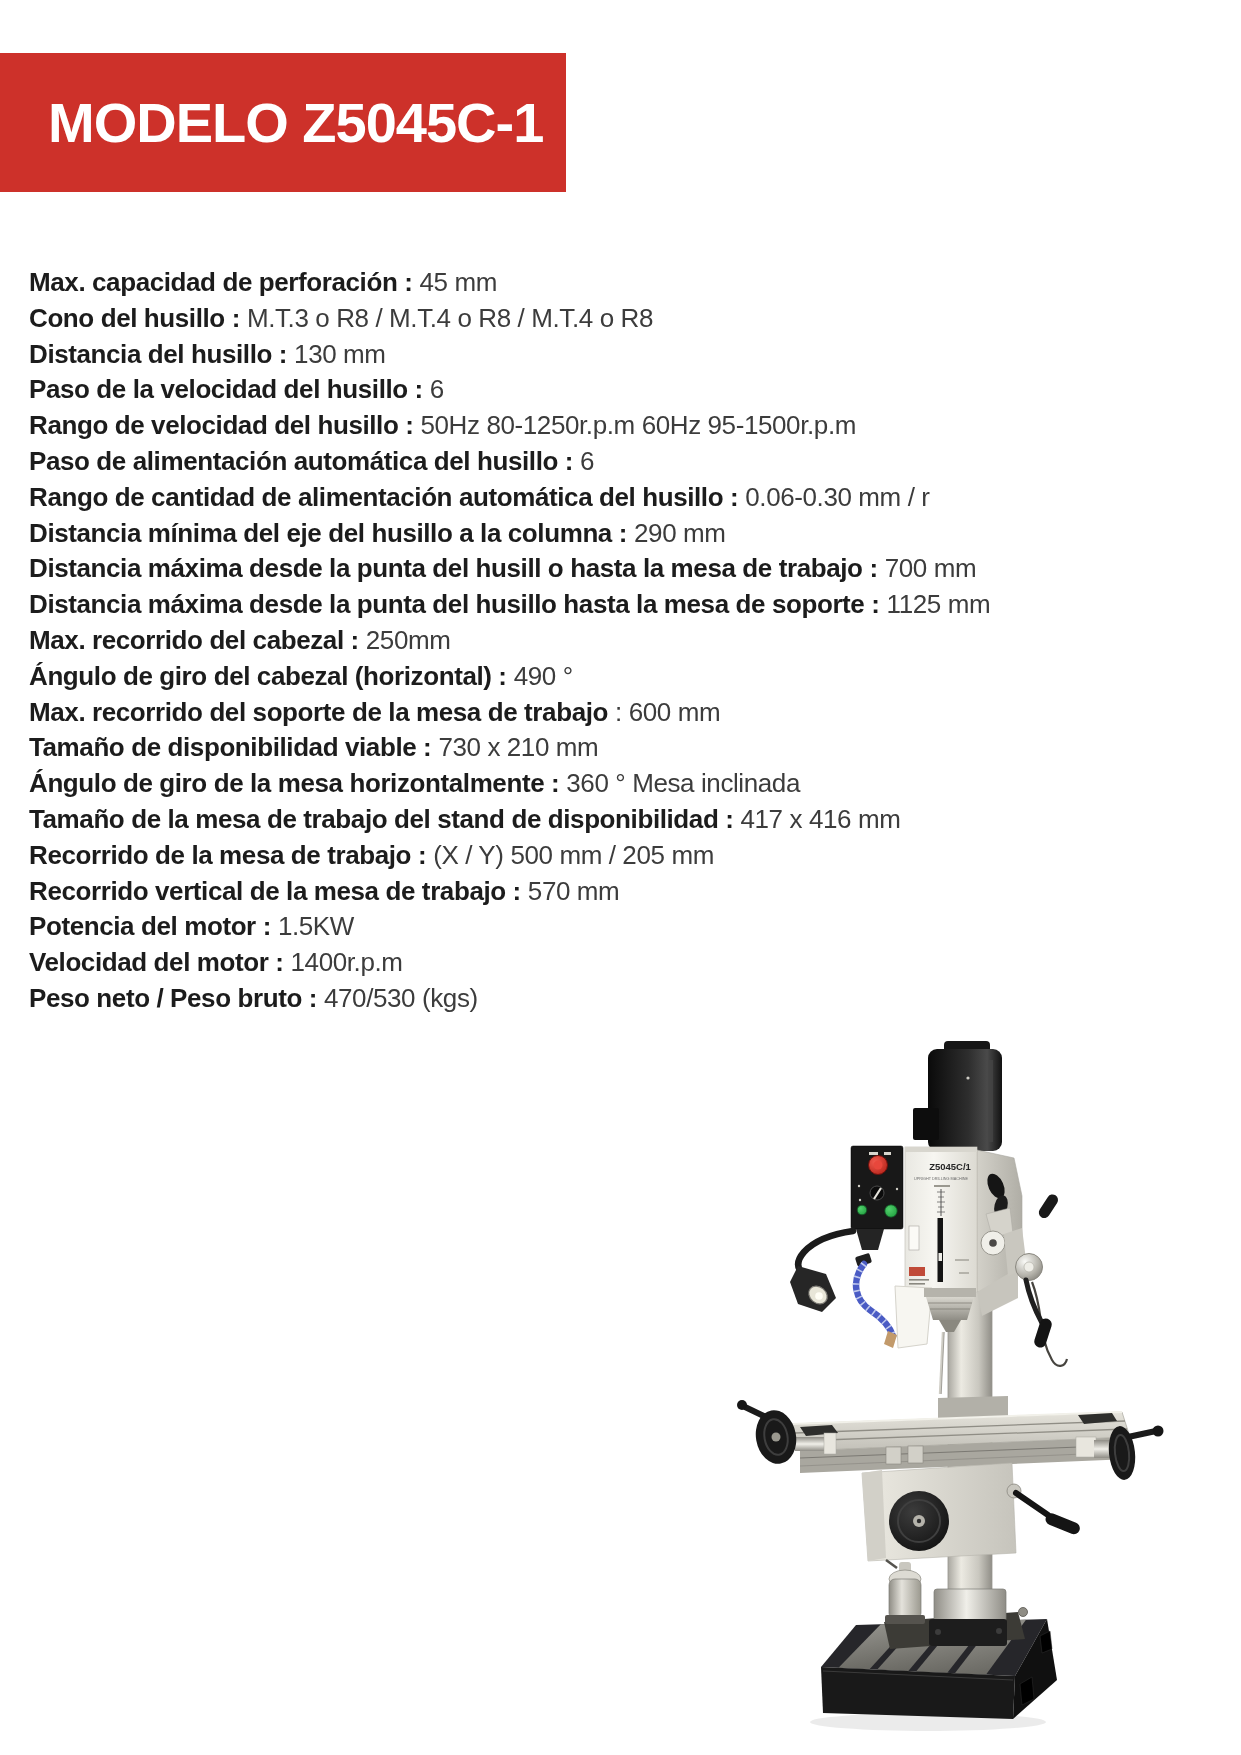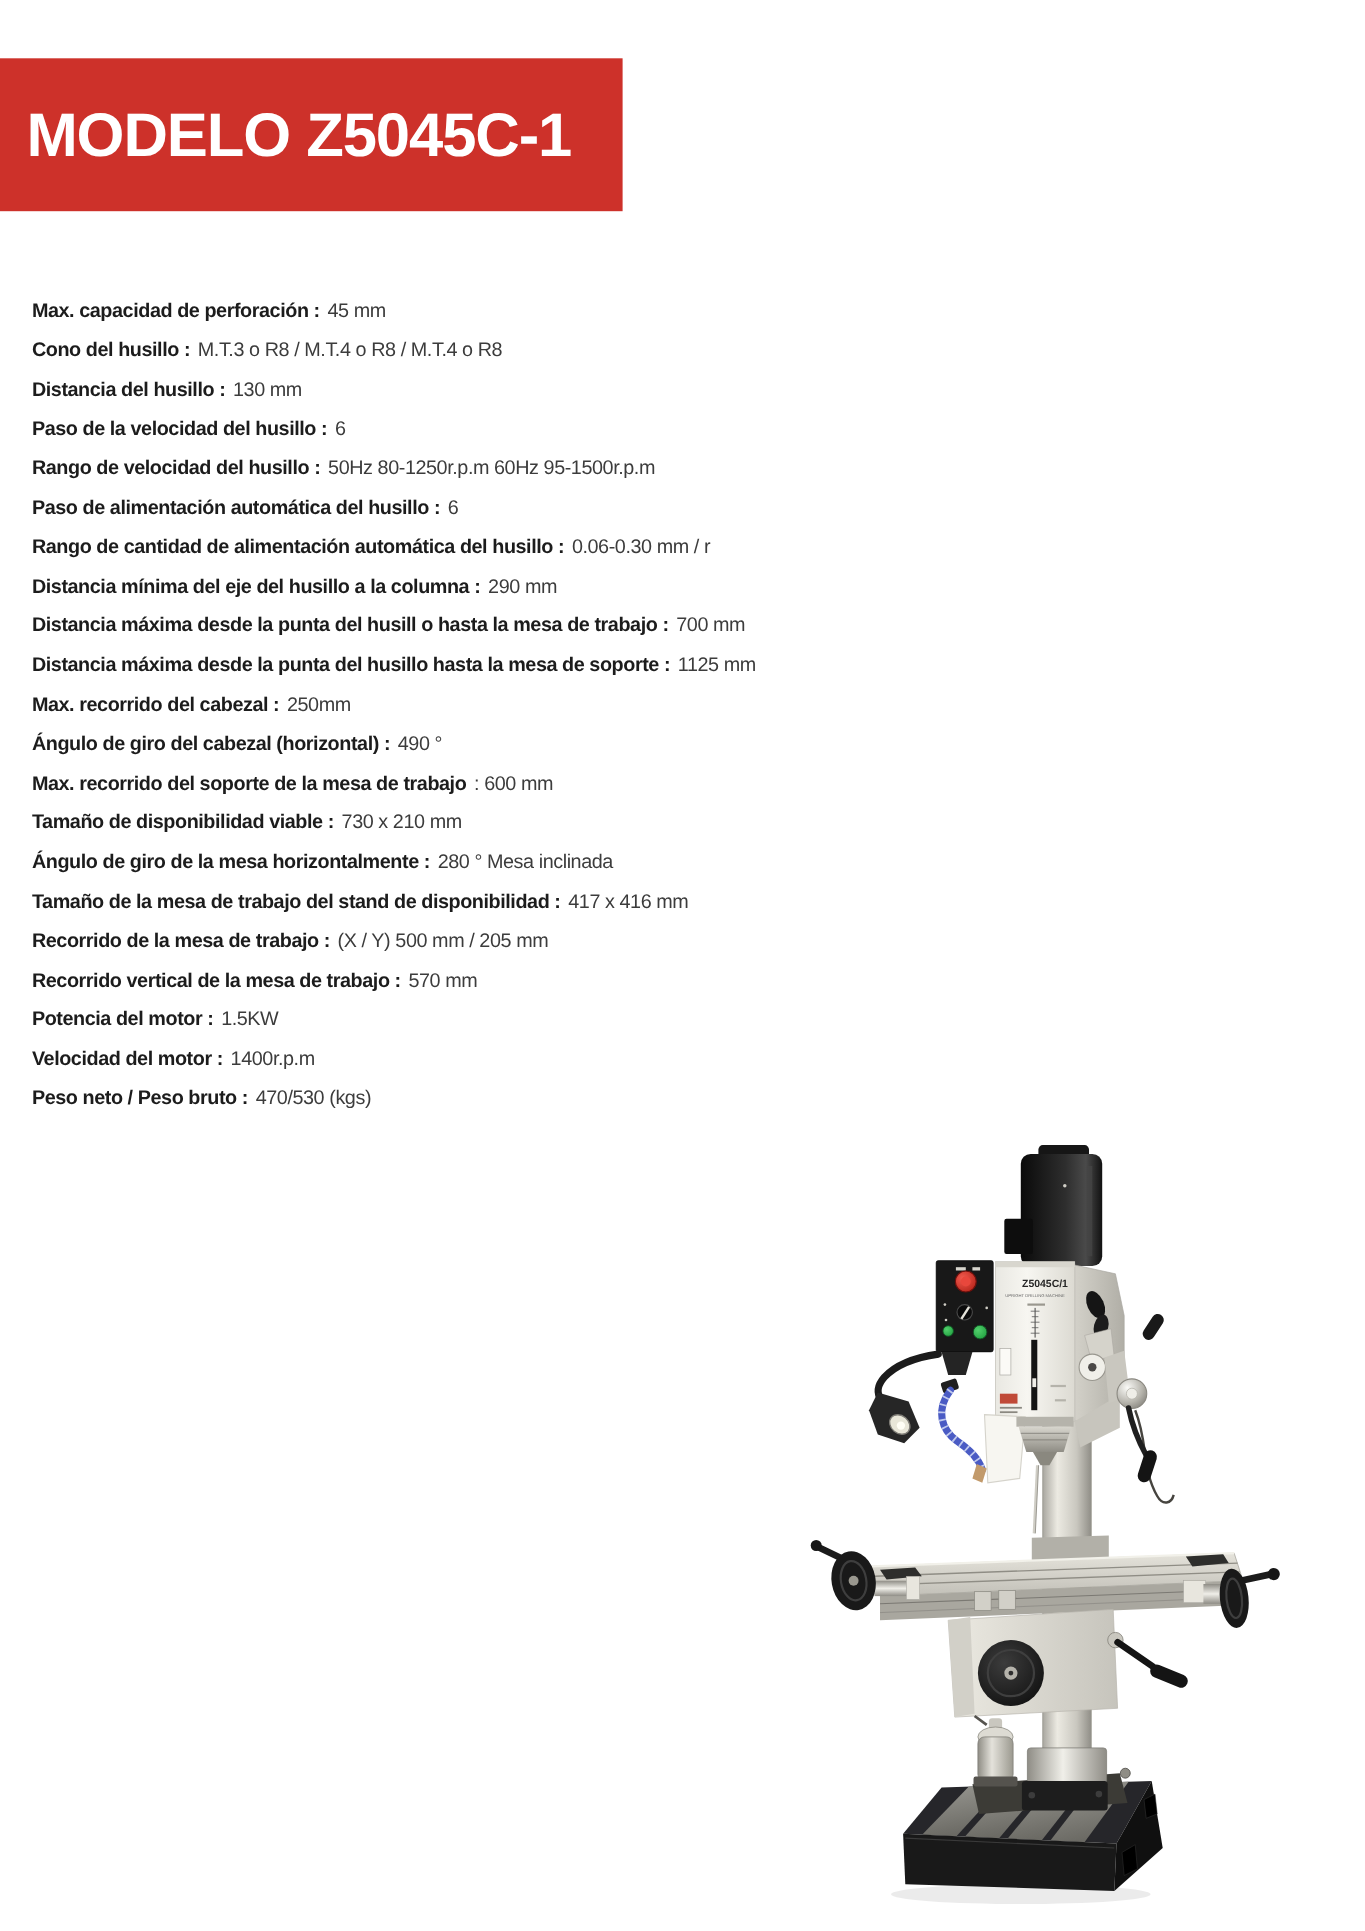--- a/index.html
+++ b/index.html
@@ -5,26 +5,26 @@
   html,body{margin:0;padding:0;}
   body{
     width:1241px;height:1755px;position:relative;background:#ffffff;
     font-family:"Liberation Sans",sans-serif;overflow:hidden;
   }
   .banner{
     position:absolute;left:0;top:53px;width:566px;height:139px;
     background:#cd312a;display:flex;align-items:center;
   }
   .banner-title{
-    font-size:56px;font-weight:bold;color:#ffffff;padding-left:24px;
+    font-size:56px;font-weight:bold;color:#ffffff;padding-left:48px;
     letter-spacing:-1px;white-space:nowrap;
   }
   .specs{position:absolute;left:29px;top:265px;}
   .spec-row{
-    height:35.8px;line-height:35.8px;font-size:18px;letter-spacing:-0.4px;
+    height:35.8px;line-height:35.8px;font-size:26px;letter-spacing:-0.4px;
     white-space:nowrap;color:#3c3c3c;
   }
   .spec-row .lbl{font-weight:bold;color:#1c1c1c;}
   .spec-row .val{margin-left:7px;}
   .machine{position:absolute;left:710px;top:1030px;width:460px;height:725px;}
 </style>
 </head>
 <body>
 
 <div class="banner">
@@ -39,21 +39,21 @@
     <div class="spec-row"><span class="lbl">Rango de velocidad del husillo :</span><span class="val">50Hz 80-1250r.p.m 60Hz 95-1500r.p.m</span></div>
     <div class="spec-row"><span class="lbl">Paso de alimentación automática del husillo :</span><span class="val">6</span></div>
     <div class="spec-row"><span class="lbl">Rango de cantidad de alimentación automática del husillo :</span><span class="val">0.06-0.30 mm / r</span></div>
     <div class="spec-row"><span class="lbl">Distancia mínima del eje del husillo a la columna :</span><span class="val">290 mm</span></div>
     <div class="spec-row"><span class="lbl">Distancia máxima desde la punta del husill o hasta la mesa de trabajo :</span><span class="val">700 mm</span></div>
     <div class="spec-row"><span class="lbl">Distancia máxima desde la punta del husillo hasta la mesa de soporte :</span><span class="val">1125 mm</span></div>
     <div class="spec-row"><span class="lbl">Max. recorrido del cabezal :</span><span class="val">250mm</span></div>
     <div class="spec-row"><span class="lbl">Ángulo de giro del cabezal (horizontal) :</span><span class="val">490 °</span></div>
     <div class="spec-row"><span class="lbl">Max. recorrido del soporte de la mesa de trabajo</span><span class="val">: 600 mm</span></div>
     <div class="spec-row"><span class="lbl">Tamaño de disponibilidad viable :</span><span class="val">730 x 210 mm</span></div>
-    <div class="spec-row"><span class="lbl">Ángulo de giro de la mesa horizontalmente  :</span><span class="val">280 ° Mesa inclinada</span></div>
+    <div class="spec-row"><span class="lbl">Ángulo de giro de la mesa horizontalmente  :</span><span class="val">360 ° Mesa inclinada</span></div>
     <div class="spec-row"><span class="lbl">Tamaño de la mesa de trabajo del stand de disponibilidad  :</span><span class="val">417 x 416 mm</span></div>
     <div class="spec-row"><span class="lbl">Recorrido de la mesa de trabajo :</span><span class="val">(X / Y) 500 mm / 205 mm</span></div>
     <div class="spec-row"><span class="lbl">Recorrido vertical de la mesa de trabajo :</span><span class="val">570 mm</span></div>
     <div class="spec-row"><span class="lbl">Potencia del motor :</span><span class="val">1.5KW</span></div>
     <div class="spec-row"><span class="lbl">Velocidad del motor :</span><span class="val">1400r.p.m</span></div>
     <div class="spec-row"><span class="lbl">Peso neto / Peso bruto :</span><span class="val">470/530 (kgs)</span></div>
   </div>
 
 <svg class="machine" viewBox="710 1030 460 725" xmlns="http://www.w3.org/2000/svg">
   <defs>

